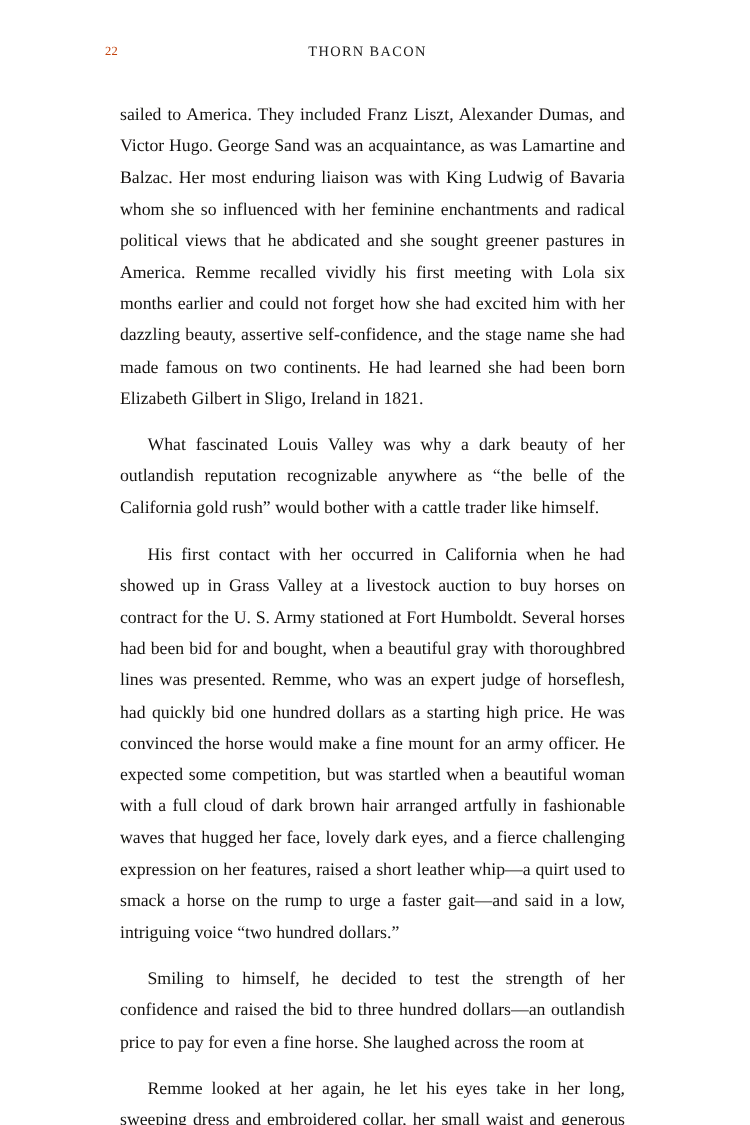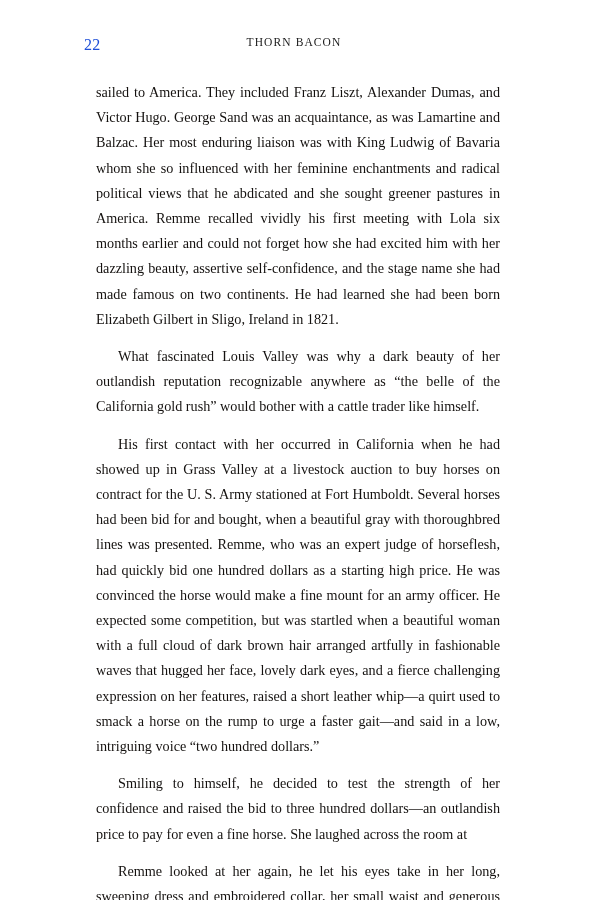--- a/index.html
+++ b/index.html
@@ -25,23 +25,23 @@
     position: absolute;
     top: 36px;
     left: 84px;
     right: 84px;
     height: 20px;
     display: flex;
     align-items: baseline;
     justify-content: flex-start;
   }
   .folio {
-    font-size: 16px;
+    font-size: 10px;
     letter-spacing: 0.3px;
-    color: #1d4ed8;
+    color: #c2410c;
     white-space: nowrap;
   }
   .head-title {
     position: absolute;
     left: 0;
     right: 12px;
     text-align: center;
     font-size: 11.5px;
     letter-spacing: 1.1px;
     color: #1a1a1a;

